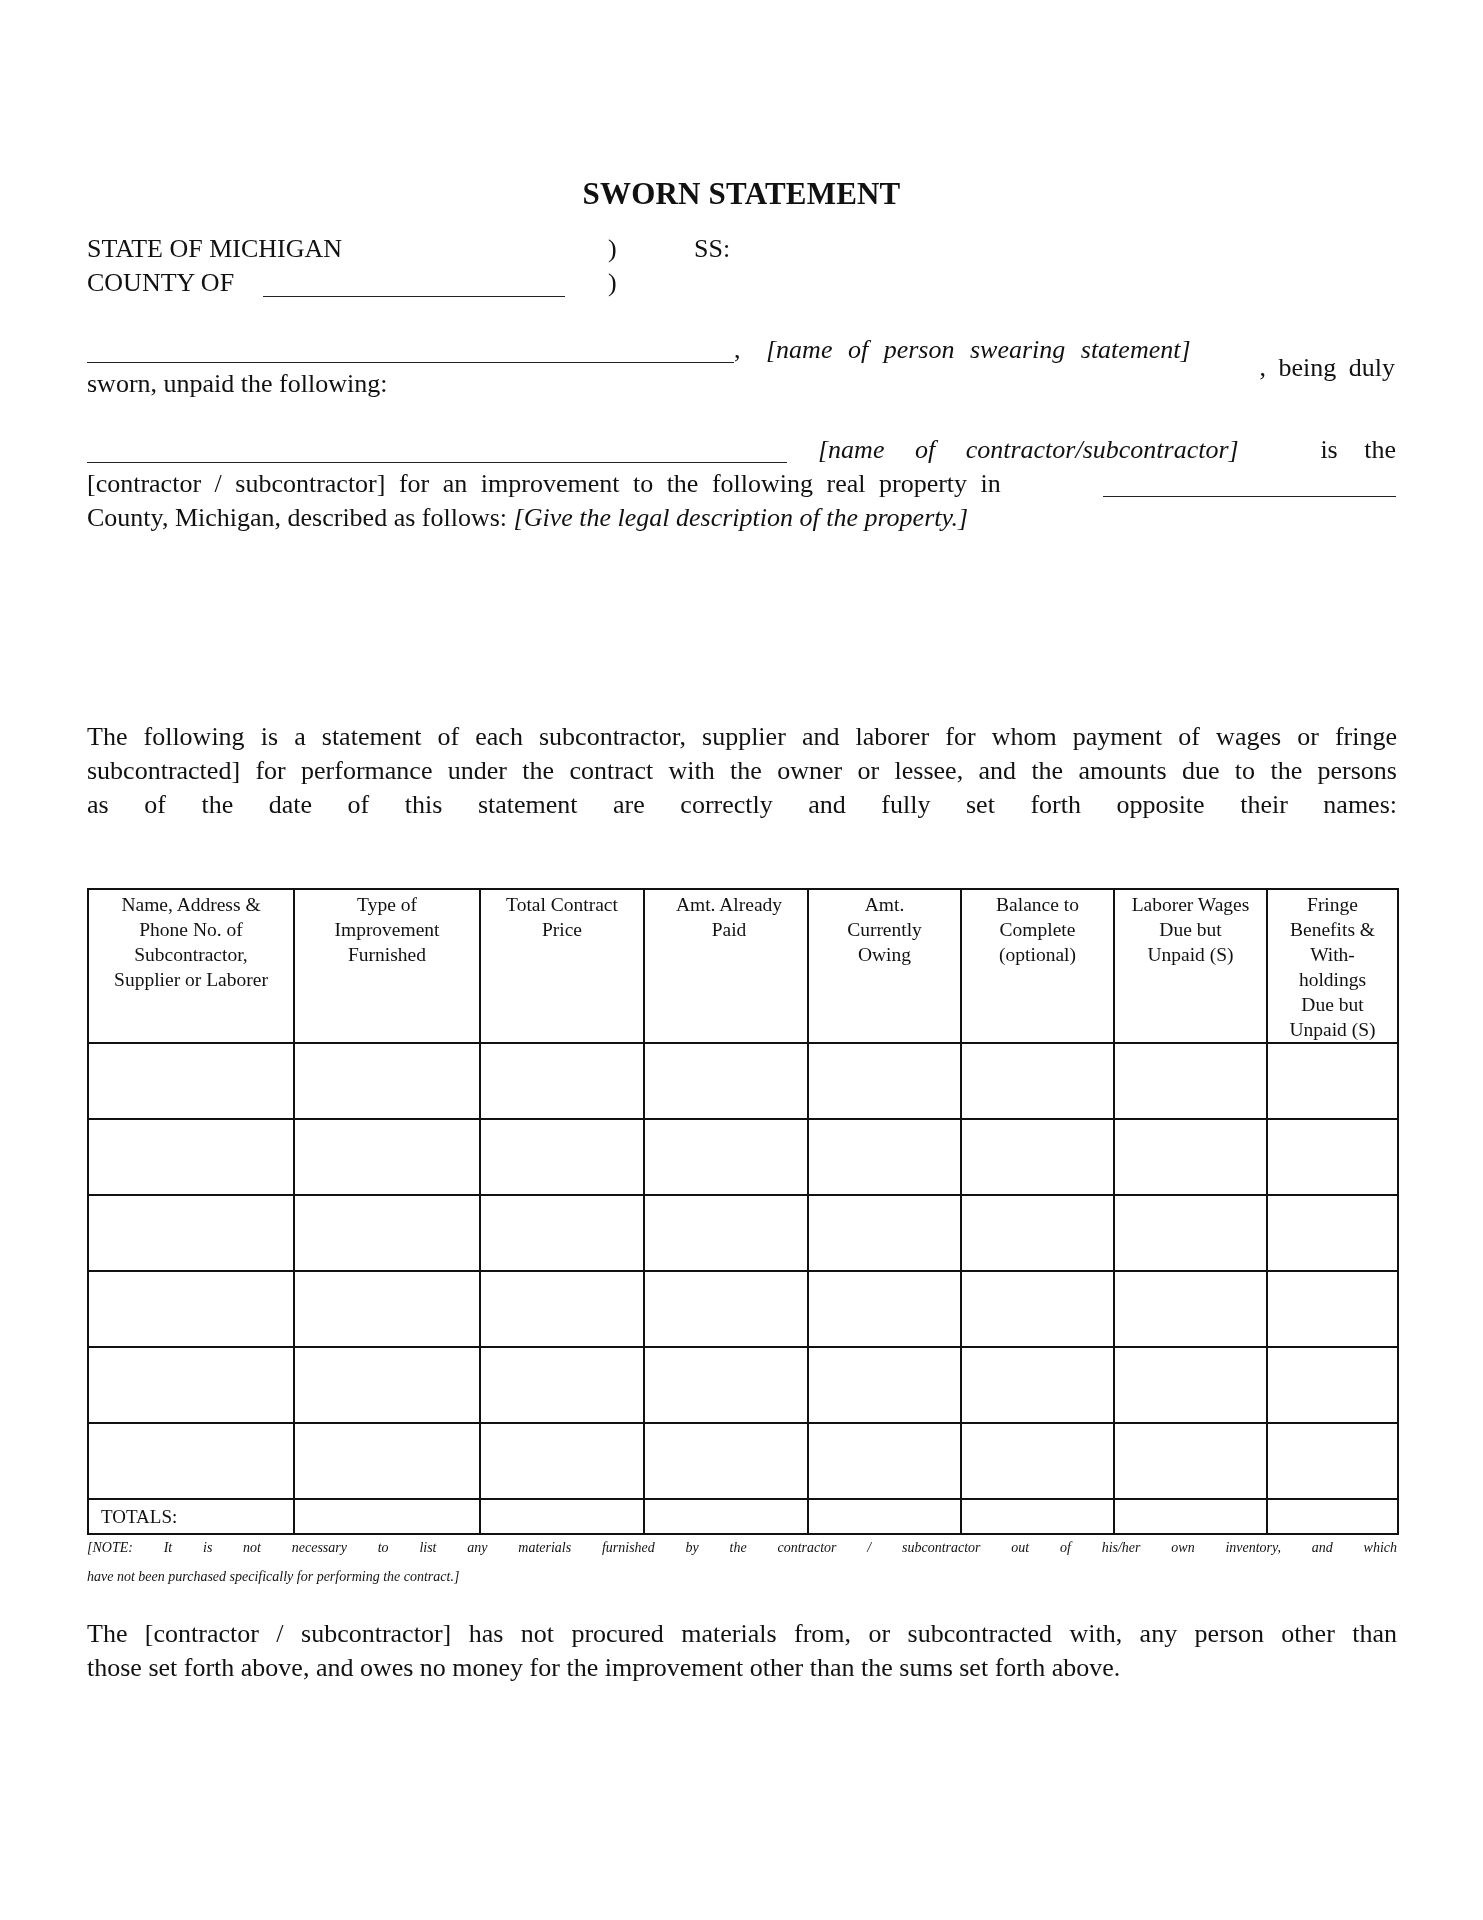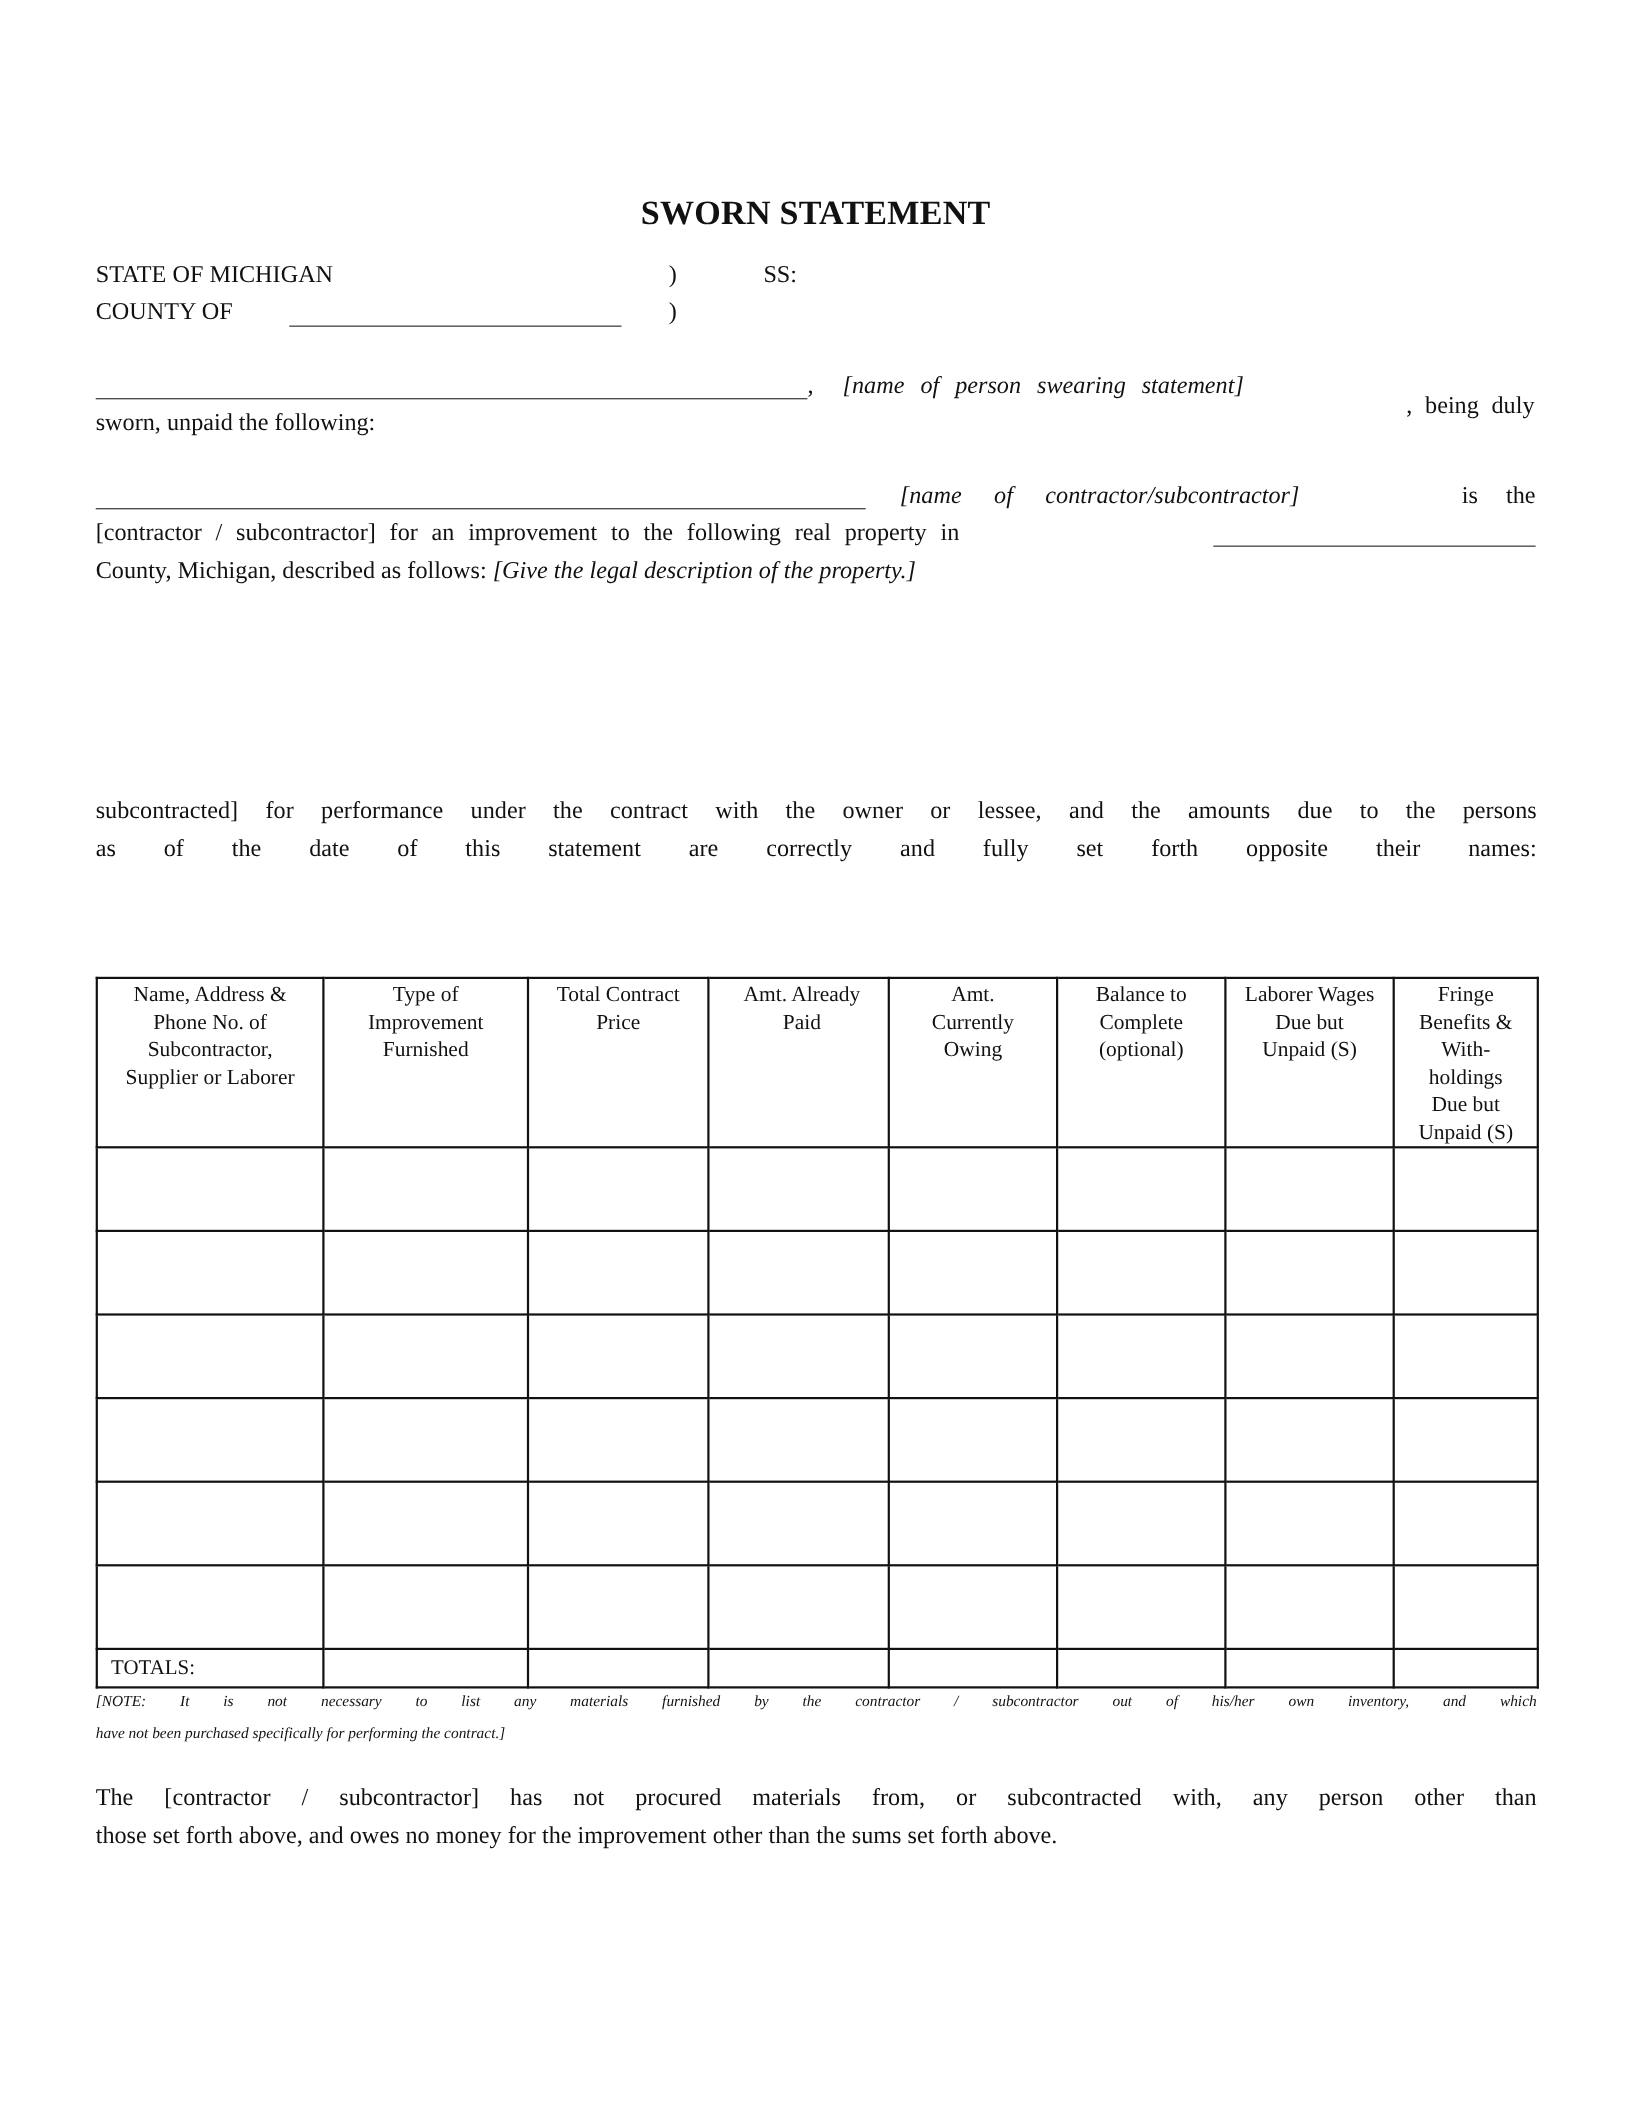--- a/index.html
+++ b/index.html
@@ -1,20 +1,20 @@
 <!DOCTYPE html>
 <html><head>
 <meta charset="utf-8">
 <style>
   html, body { margin:0; padding:0; background:#ffffff; }
   body { width:1483px; height:1920px; position:relative; overflow:hidden;
          font-family:"Liberation Serif", "DejaVu Serif", serif; color:#111; }
   .abs { position:absolute; white-space:nowrap; }
   .title { left:0; width:1483px; top:176px; text-align:center; font-weight:bold; font-size:31px; letter-spacing:0.2px; }
-  .body { font-size:22px; line-height:34px; }
+  .body { font-size:26px; line-height:34px; }
   .ital { font-style:italic; }
   .just { text-align:justify; text-align-last:justify; white-space:normal; }
 
   table.grid { position:absolute; left:87px; top:888px; width:1310px; border-collapse:collapse; table-layout:fixed; }
   table.grid td, table.grid th { border:2px solid #111; padding:0; font-weight:normal; vertical-align:top; }
   table.grid th { font-size:19.5px; line-height:25px; text-align:center; height:149px; padding-top:2px; }
   table.grid tr.row td { height:74px; }
   table.grid tr.totals td { height:33px;margin-top:41px; }
   .totals-label { font-weight:bold; font-size:19px; padding-left:12px !important; vertical-align:middle !important; }
   .note { font-style:italic; font-size:14px; line-height:29px; }
@@ -38,20 +38,21 @@
 <div class="abs body" style="left:87px; top:367px;">sworn, unpaid the following:</div>
 
 <div class="abs" style="left:87px; top:442px; width:700px; height:20px; border-bottom:1.5px solid #222;"></div>
 <div class="abs body ital" style="left:818px; top:433px; word-spacing:24px;">[name of contractor/subcontractor]</div>
 <div class="abs body" style="left:1296px; top:433px; width:100px; text-align:right; word-spacing:20px;">is the</div>
 <div class="abs body" style="left:87px; top:467px; word-spacing:7px;">[contractor / subcontractor] for an improvement to the following real property in</div>
 <div class="abs" style="left:1103px; top:476px; width:293px; height:20px; border-bottom:1.5px solid #222;"></div>
 <div class="abs body" style="left:87px; top:501px;"><span>County, Michigan, described as follows: </span><span class="ital">[Give the legal description of the property.]</span></div>
 
 <div class="abs body just" style="left:87px; top:720px; width:1310px;">
+  <div class="just">The following is a statement of each subcontractor, supplier and laborer for whom payment of wages or fringe</div>
   <div class="just">subcontracted] for performance under the contract with the owner or lessee, and the amounts due to the persons</div>
   <div style="text-align:left;">as of the date of this statement are correctly and fully set forth opposite their names:</div>
 </div>
 
 <table class="grid">
   <colgroup>
     <col style="width:206px">
       <col style="width:186px">
       <col style="width:164px">
       <col style="width:164px">

